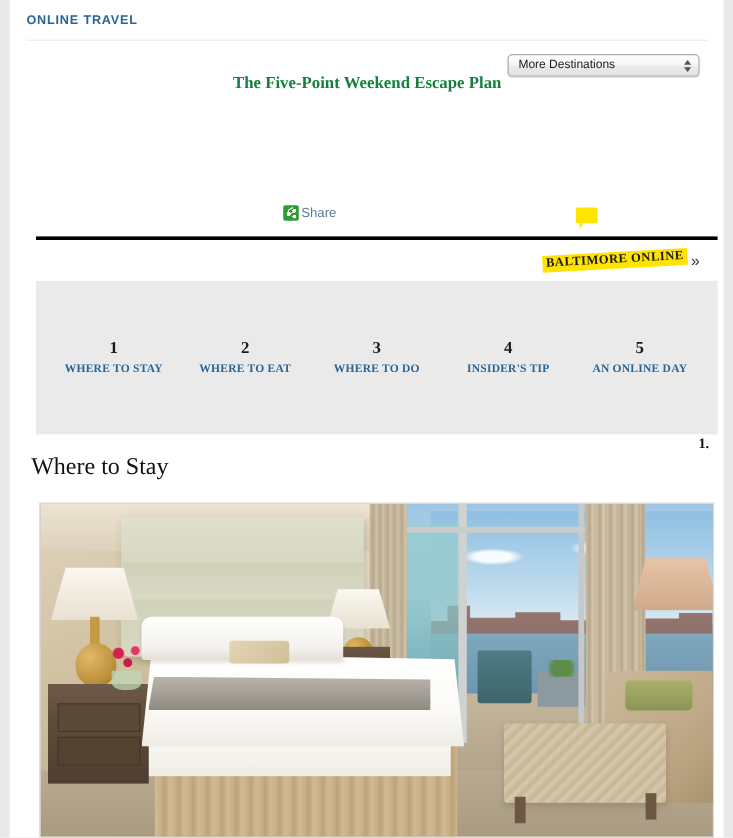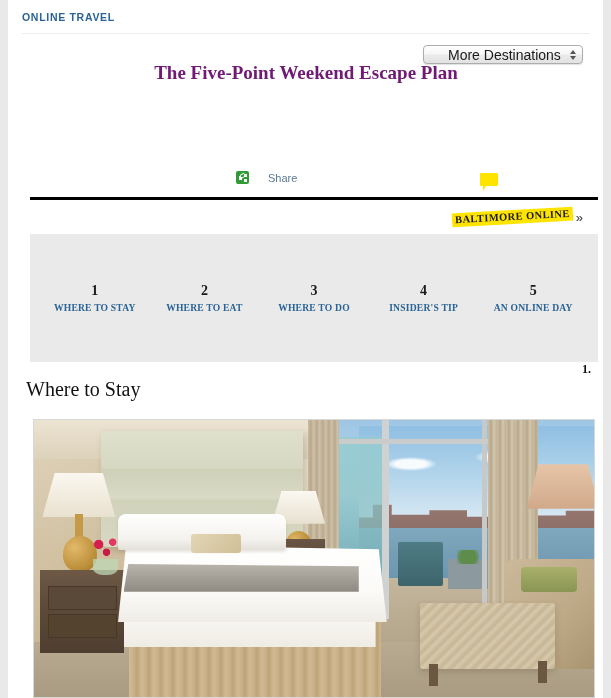--- a/index.html
+++ b/index.html
@@ -57,25 +57,25 @@
     position: absolute;
     right: 20px;
     top: 45px;
     width: 160px;
     height: 19px;
     border: 1px solid #adadad;
     border-radius: 4px;
     background: linear-gradient(to bottom, #ffffff 0%, #f6f6f6 48%, #ebebeb 52%, #e2e2e2 100%);
     box-shadow: 0 1px 1px rgba(0,0,0,0.12);
     box-sizing: border-box;
-    font-size: 14px;
+    font-size: 10px;
     color: #1a1a1a;
     display: flex;
     align-items: center;
-    padding: 0 4px 0 24px;
+    padding: 0 4px 0 8px;
     font-family: "Liberation Sans", sans-serif;
   }
   .dest-select-label {
     flex: 1;
     white-space: nowrap;
     overflow: hidden;
   }
   .stepper {
     width: 11px;
     height: 15px;
@@ -94,23 +94,23 @@
   .stepper .down { border-top: 4px solid #555; }
 
   
   .series-title {
     position: absolute;
     left: 14px;
     top: 62px;
     width: 568px;
     text-align: center;
     font-family: "Liberation Serif", serif;
-    font-size: 19px;
+    font-size: 14px;
     font-weight: bold;
-    color: #701a75;
+    color: #15803d;
   }
   .headline {
     position: absolute;
     left: 14px;
     top: 85px;
     width: 568px;
     text-align: center;
     font-family: "Liberation Serif", serif;
     font-size: 33px;
     font-weight: normal;
@@ -145,21 +145,21 @@
     font-size: 10.5px;
     color: #1c1c1c;
     white-space: nowrap;
   }
   .share {
     position: absolute;
     left: 206px;
     top: 0px;
     display: flex;
     align-items: center;
-    gap: 19px;
+    gap: 2px;
   }
   .share-icon {
     width: 13px;
     height: 13px;
     background: #2e9b34;
     border-radius: 2px;
     position: relative;
   }
   .share-icon::before {
     content: "";

